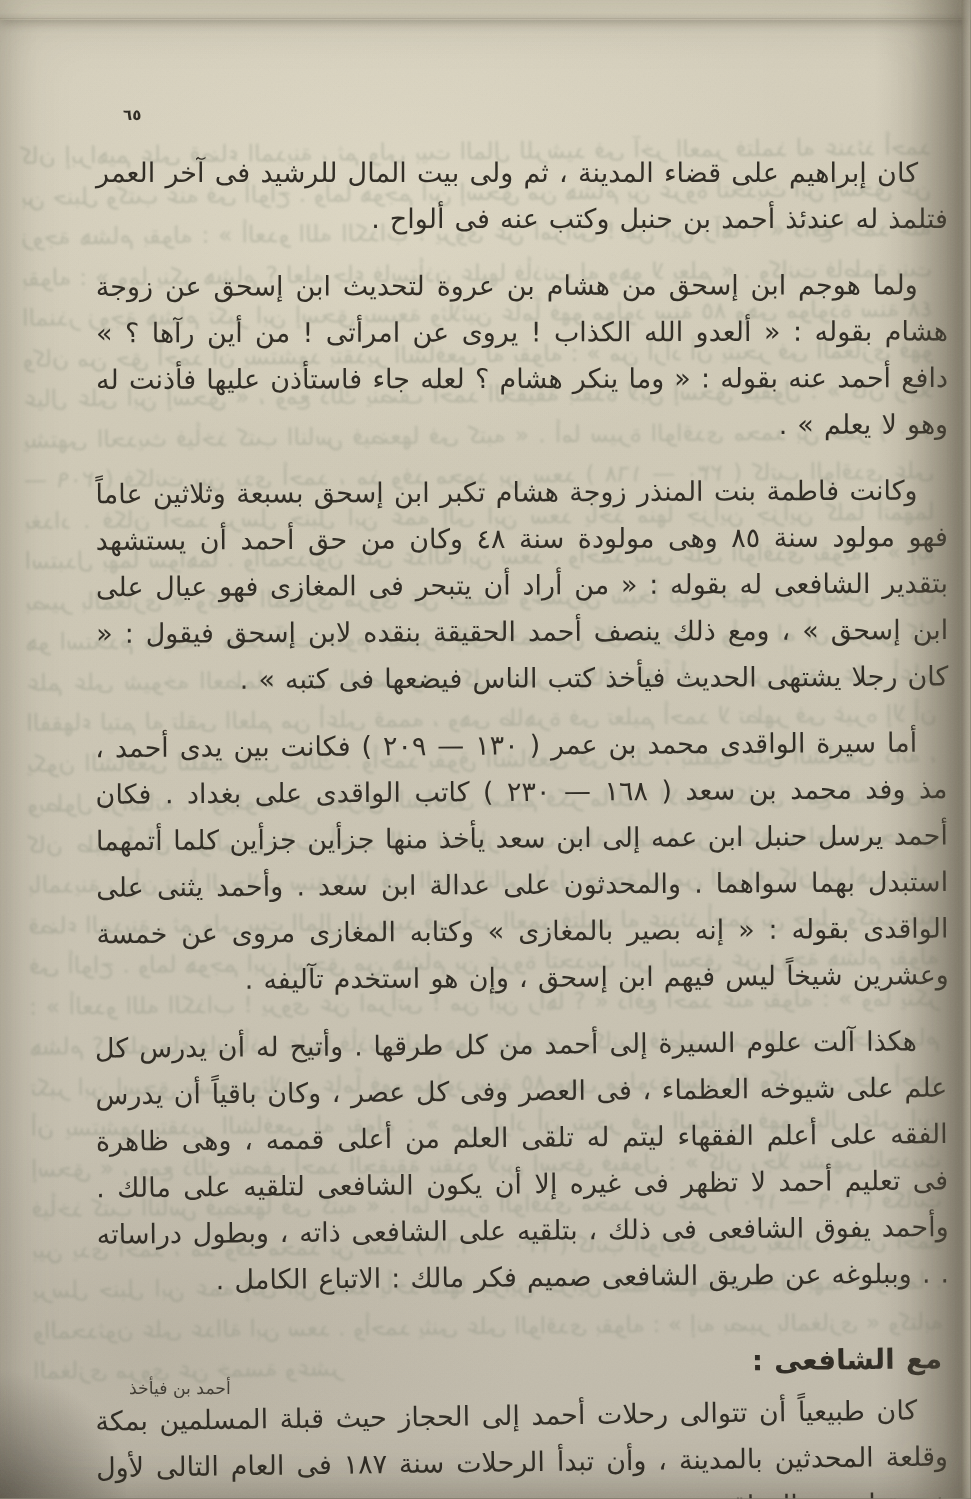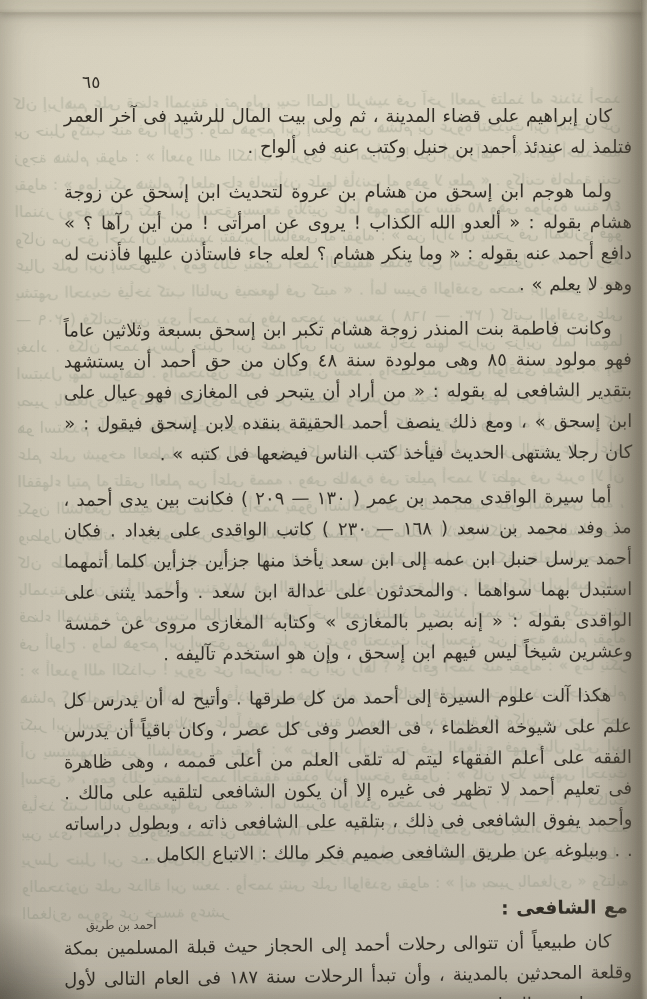--- a/index.html
+++ b/index.html
@@ -50,21 +50,21 @@
     position:absolute;top:88px;left:18px;right:22px;bottom:30px;z-index:2;
     direction:rtl;text-align:justify;overflow:hidden;
     font-size:15.5px;line-height:27px;
     color:var(--bleed-ink,#77806e);
     opacity:.30;filter:blur(.7px);
     transform:scaleX(-1) rotate(.6deg);
     pointer-events:none;
   }
   .page-number{
     position:absolute;top:72px;left:82px;z-index:4;
-    font-size:17px;font-weight:400;color:var(--ink,#2e2a22);
+    font-size:10px;font-weight:700;color:var(--ink,#2e2a22);
   }
   .text-block{
     position:absolute;top:100px;left:64px;right:15px;z-index:3;
     direction:rtl;text-align:justify;
     font-size:18px;line-height:31px;word-spacing:1px;
     color:var(--ink,#2e2a22);
   }
   .text-block p{margin:0 0 13px 0;text-indent:20px;}
   .text-block .heading{
     margin:26px 0 3px 0;font-weight:bold;font-size:18.5px;text-indent:4px;
@@ -86,21 +86,21 @@
   <div class="text-block" id="blocks">
       <p style="transform: rotate(0deg); transform-origin: 100% 50%;">كان إبراهيم على قضاء المدينة ، ثم ولى بيت المال للرشيد فى آخر العمر فتلمذ له عندئذ أحمد بن حنبل وكتب عنه فى ألواح .</p>
       <p style="transform: rotate(-0.13deg); transform-origin: 100% 50%;">ولما هوجم ابن إسحق من هشام بن عروة لتحديث ابن إسحق عن زوجة هشام بقوله : « ألعدو الله الكذاب ! يروى عن امرأتى ! من أين رآها ؟ » دافع أحمد عنه بقوله : « وما ينكر هشام ؟ لعله جاء فاستأذن عليها فأذنت له وهو لا يعلم » .</p>
       <p style="transform: rotate(-0.26deg); transform-origin: 100% 50%;">وكانت فاطمة بنت المنذر زوجة هشام تكبر ابن إسحق بسبعة وثلاثين عاماً فهو مولود سنة ٨٥ وهى مولودة سنة ٤٨ وكان من حق أحمد أن يستشهد بتقدير الشافعى له بقوله : « من أراد أن يتبحر فى المغازى فهو عيال على ابن إسحق » ، ومع ذلك ينصف أحمد الحقيقة بنقده لابن إسحق فيقول : « كان رجلا يشتهى الحديث فيأخذ كتب الناس فيضعها فى كتبه » .</p>
       <p style="transform: rotate(-0.39deg); transform-origin: 100% 50%;">أما سيرة الواقدى محمد بن عمر ( ١٣٠ — ٢٠٩ ) فكانت بين يدى أحمد ، مذ وفد محمد بن سعد ( ١٦٨ — ٢٣٠ ) كاتب الواقدى على بغداد . فكان أحمد يرسل حنبل ابن عمه إلى ابن سعد يأخذ منها جزأين جزأين كلما أتمهما استبدل بهما سواهما . والمحدثون على عدالة ابن سعد . وأحمد يثنى على الواقدى بقوله : « إنه بصير بالمغازى » وكتابه المغازى مروى عن خمسة وعشرين شيخاً ليس فيهم ابن إسحق ، وإن هو استخدم تآليفه .</p>
       <p style="transform: rotate(-0.52deg); transform-origin: 100% 50%;">هكذا آلت علوم السيرة إلى أحمد من كل طرقها . وأتيح له أن يدرس كل علم على شيوخه العظماء ، فى العصر وفى كل عصر ، وكان باقياً أن يدرس الفقه على أعلم الفقهاء ليتم له تلقى العلم من أعلى قممه ، وهى ظاهرة فى تعليم أحمد لا تظهر فى غيره إلا أن يكون الشافعى لتلقيه على مالك . وأحمد يفوق الشافعى فى ذلك ، بتلقيه على الشافعى ذاته ، وبطول دراساته . . وببلوغه عن طريق الشافعى صميم فكر مالك : الاتباع الكامل .</p>
       <div class="heading" style="transform: rotate(-0.65deg); transform-origin: 100% 50%;">مع الشافعى :</div>
       <p style="transform: rotate(-0.78deg); transform-origin: 100% 50%;">كان طبيعياً أن تتوالى رحلات أحمد إلى الحجاز حيث قبلة المسلمين بمكة وقلعة المحدثين بالمدينة ، وأن تبدأ الرحلات سنة ١٨٧ فى العام التالى لأول خرجة له من العراق</p>
     </div>
 
-  <div class="catchword">أحمد بن طريق</div>
+  <div class="catchword">أحمد بن فيأخذ</div>
 
   <div class="top-strip"></div>
   <div class="gutter"></div>
   <div class="page-edge-right"></div>
   <div class="corner-shadow"></div>
   <div class="vignette"></div>
 
   <svg class="grain" width="647" height="999" aria-hidden="true">
     <filter id="paperNoise">
       <feTurbulence type="fractalNoise" baseFrequency="0.9" numOctaves="2" stitchTiles="stitch"></feTurbulence>

